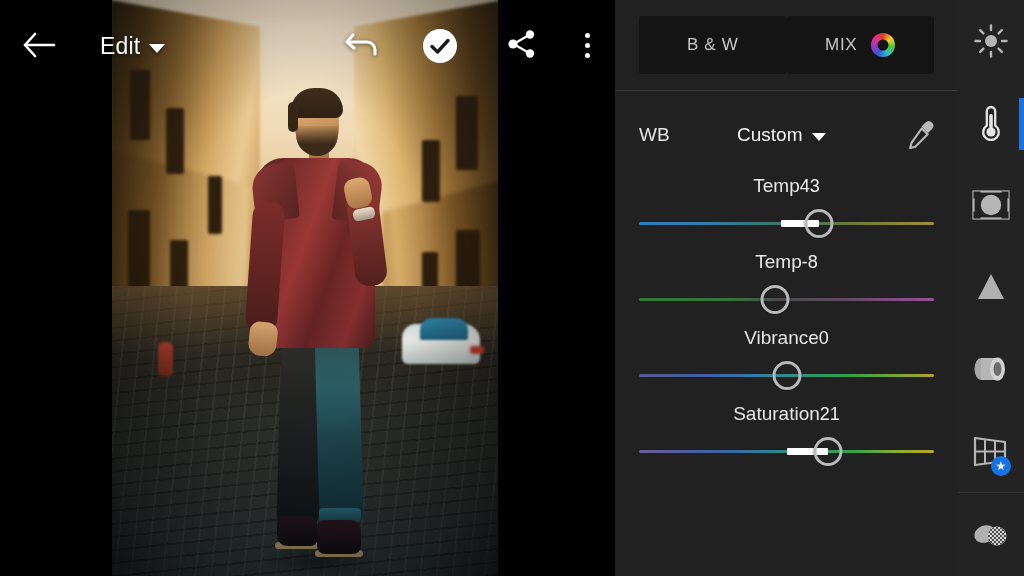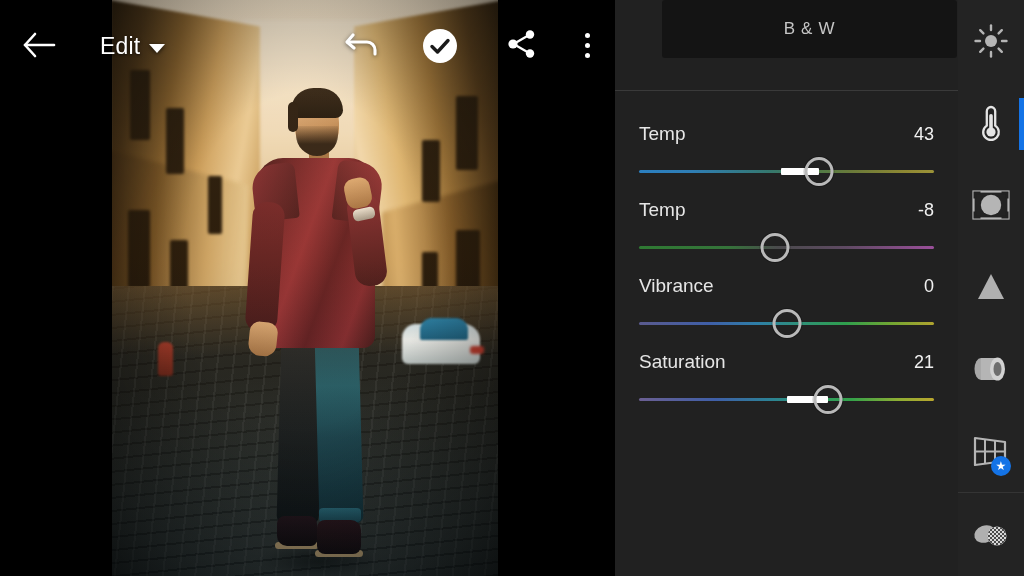--- a/index.html
+++ b/index.html
@@ -234,21 +234,21 @@
   .dots { display:flex; flex-direction:column; gap:5px; align-items:center;}
   .dots span { width:5px; height:5px; border-radius:50%; background:#fff; display:block;}
 
   
   .panel {
     position:absolute; left:615px; top:0; width:343px; height:576px;
     background:#212121;
   }
   .panel-top {
     position:relative; height:90px; width:100%;
-    display:flex; align-items:flex-start; gap:0; padding:0 24px;margin-left:23px;
+    display:flex; align-items:center; gap:0; padding:0 24px;
   }
   .mode-btn {
     flex:1; height:58px; background:#141414; border-radius:3px;
     display:flex; align-items:center; justify-content:center; gap:14px;
     cursor:pointer;
   }
   .mode-btn .lbl { color:#c6c6c6; font-size:17px; letter-spacing:.7px; }
   .colorwheel {
     width:24px; height:24px; border-radius:50%;
     background:conic-gradient(#e33b2e,#e8d531,#4fc23c,#2fbfc6,#3a58d6,#9a35cc,#e0338f,#e33b2e);
@@ -270,21 +270,21 @@
     position:absolute; left:98px; display:flex; align-items:center; gap:10px;
     color:#f2f2f2; font-size:19px; cursor:pointer;
   }
   .chev {
     width:0;height:0;border-left:7px solid transparent;border-right:7px solid transparent;
     border-top:8px solid #fff; margin-top:3px;
   }
   .eyedropper { position:absolute; right:-4px; top:9px; width:34px;height:34px; cursor:pointer;}
 
   .slider-block { margin-top:14px; }
-  .slider-head { display:flex; justify-content:space-between; align-items:baseline; }
+  .slider-head { display:flex; justify-content:center; align-items:baseline; }
   .slider-name { color:#e6e6e6; font-size:19px; }
   .slider-val  { color:#f0f0f0; font-size:18px; }
   .slider-track {
     position:relative; height:28px; margin-top:12px;
   }
   .rail {
     position:absolute; left:0; right:0; top:13px; height:3px; border-radius:2px;
   }
   .rail.temp { background:linear-gradient(90deg,#2b7fc0 0%, #2f7eb5 18%, #35786f 44%, #4a7b4a 58%, #6a7a3a 72%, #8e8833 90%, #9c9338 100%); }
   .rail.tint { background:linear-gradient(90deg,#2f7a33 0%, #35743a 30%, #4a4a4c 47%, #5f4a63 70%, #9a4f9a 100%); }
@@ -423,25 +423,42 @@
       </div>
     </div>
   </div>
 
   <div class="panel">
 
     <div class="panel-top">
       <div class="mode-btn">
         <span class="lbl">B &amp; W</span>
       </div>
+      <div class="mode-btn">
+        <span class="lbl">MIX</span>
+        <span class="colorwheel"></span>
+      </div>
     </div>
     <div class="panel-divider"></div>
 
     <div class="panel-body">
 
+      <div class="wb-row">
+        <span class="wb-label">WB</span>
+        <span class="wb-value">
+          <span>Custom</span>
+          <span class="chev"></span>
+        </span>
+        <span class="eyedropper">
+          <svg width="34" height="34" viewBox="0 0 34 34">
+            <path d="M21.5 4.5 a4.6 4.6 0 0 1 6.6 6.4 l-4.1 4.1 -6.5 -6.5 z" fill="#b9b9b9"></path>
+            <path d="M17.8 10.4 l5.9 5.9 -12.4 12.4 -5.1 1.4 1.3 -5.2 z" fill="none" stroke="#b9b9b9" stroke-width="2.1" stroke-linejoin="round"></path>
+          </svg>
+        </span>
+      </div>
 
       <div class="slider-block">
         <div class="slider-head">
           <span class="slider-name">Temp</span>
           <span class="slider-val">43</span>
         </div>
         <div class="slider-track">
           <div class="rail temp"></div>
           <div class="fill" style="left:48%; width:13%;"></div>
           <div class="knob" style="left:61%;"></div>

